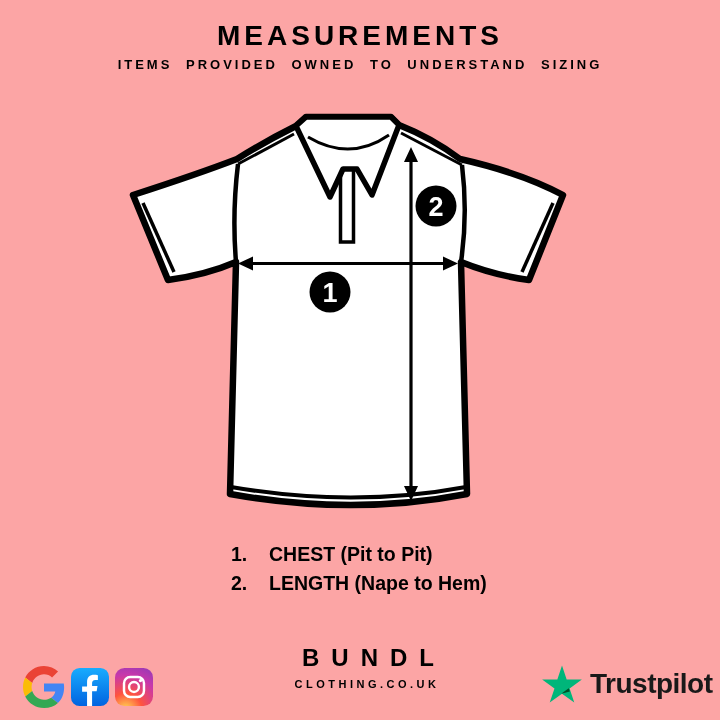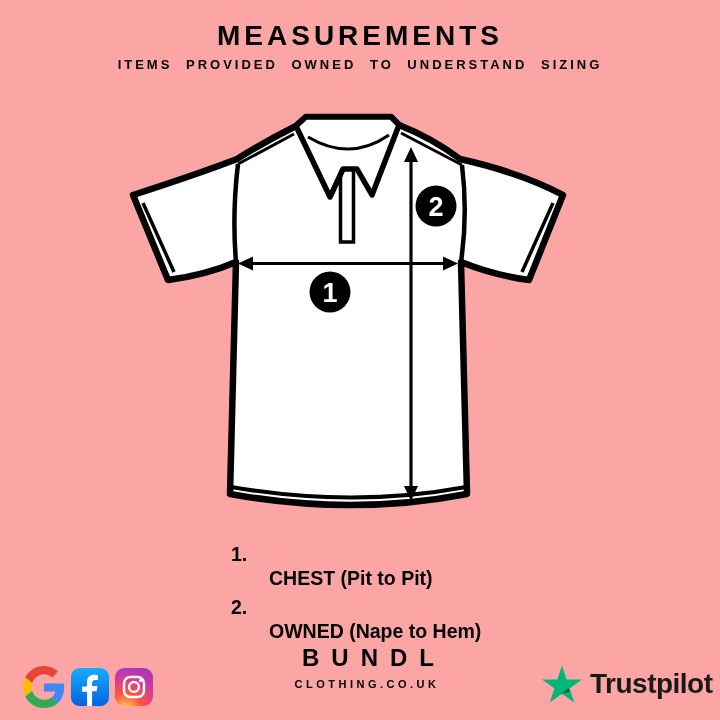--- a/index.html
+++ b/index.html
@@ -13,21 +13,21 @@
   .title { font-size:28px; font-weight:800; letter-spacing:4px; white-space:nowrap; }
   .sub { font-size:13px; font-weight:700; letter-spacing:3px; word-spacing:7px; margin-top:5px; white-space:nowrap; }
   .sub + .sub { margin-top:3px; }
   
   .diagram { position:absolute; left:110px; top:103px; width:500px; height:432px; }
   .diagram svg { display:block; width:100%; height:100%; }
   
   .legend { position:absolute; left:231px; top:540px; font-size:19.5px; font-weight:700; line-height:29px; }
   .legend-row { display:flex; }
   .legend-num { width:22px; }
-  .legend-text { margin-left:16px; white-space:nowrap;margin-top:24px; }
+  .legend-text { margin-left:16px; white-space:nowrap; }
   
   .social { position:absolute; left:23px; top:666px; display:flex; align-items:center; gap:6px; }
   .social svg { display:block; }
   .brand { position:absolute; left:0; right:0; top:642px; text-align:center; }
   .brand-name { font-size:24px; font-weight:800; letter-spacing:12px; padding-left:28px; line-height:32px; white-space:nowrap; }
   .brand-domain { font-size:11px; font-weight:700; letter-spacing:3.5px; padding-left:14px; margin-top:4px; white-space:nowrap; }
   .trustpilot { position:absolute; left:542px; top:665px; display:flex; align-items:center; gap:8px; }
   .trustpilot-label { font-size:28px; font-weight:600; color:#191919; letter-spacing:-0.5px; white-space:nowrap; }
 </style>
 </head>
@@ -91,21 +91,21 @@
     </svg>
   </div>
 
   <div class="legend">
     <div class="legend-row">
       <span class="legend-num">1.</span>
       <span class="legend-text">CHEST (Pit to Pit)</span>
     </div>
     <div class="legend-row">
       <span class="legend-num">2.</span>
-      <span class="legend-text">OWNED (Nape to Hem)</span>
+      <span class="legend-text">LENGTH (Nape to Hem)</span>
     </div>
   </div>
 
   <div class="social">
 
     <svg width="42" height="42" viewBox="0 0 48 48">
       <path fill="#EA4335" d="M24 9.5c3.54 0 6.71 1.22 9.21 3.6l6.85-6.85C35.9 2.38 30.47 0 24 0 14.62 0 6.51 5.38 2.56 13.22l7.98 6.19C12.43 13.72 17.74 9.5 24 9.5z"></path>
       <path fill="#4285F4" d="M46.98 24.55c0-1.57-.15-3.09-.38-4.55H24v9.02h12.94c-.58 2.96-2.26 5.48-4.78 7.18l7.73 6c4.51-4.18 7.09-10.36 7.09-17.65z"></path>
       <path fill="#FBBC05" d="M10.53 28.59c-.48-1.45-.76-2.99-.76-4.59s.27-3.14.76-4.59l-7.98-6.19C.92 16.46 0 20.12 0 24c0 3.88.92 7.54 2.56 10.78l7.97-6.19z"></path>
       <path fill="#34A853" d="M24 48c6.48 0 11.93-2.13 15.89-5.81l-7.73-6c-2.15 1.45-4.92 2.3-8.16 2.3-6.26 0-11.57-4.22-13.47-9.91l-7.98 6.19C6.51 42.62 14.62 48 24 48z"></path>

